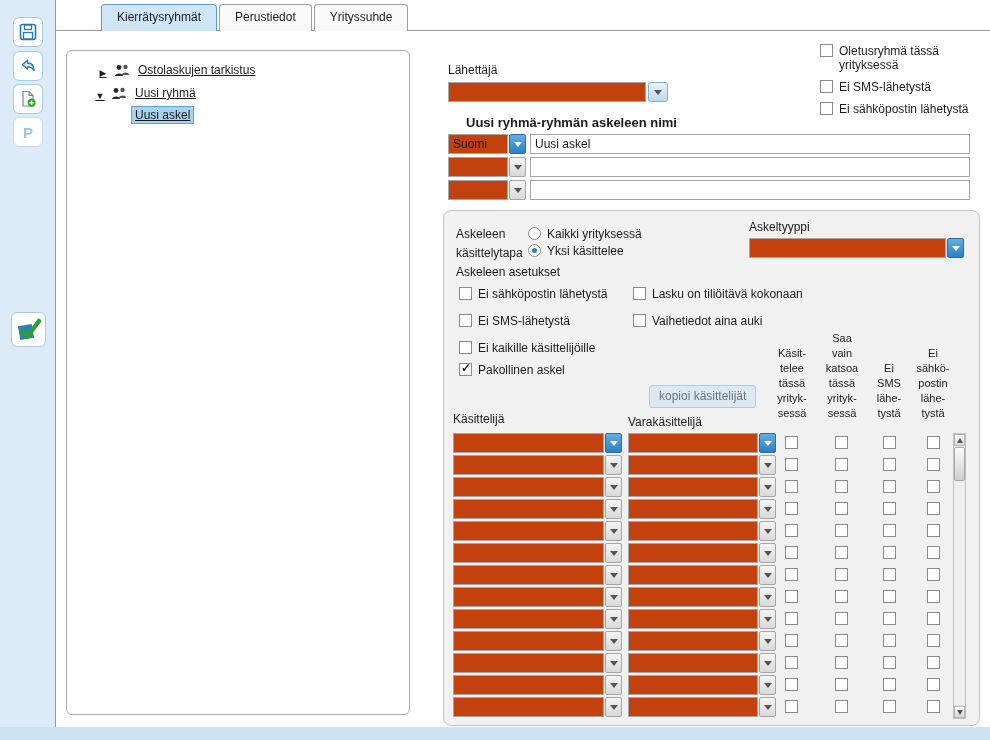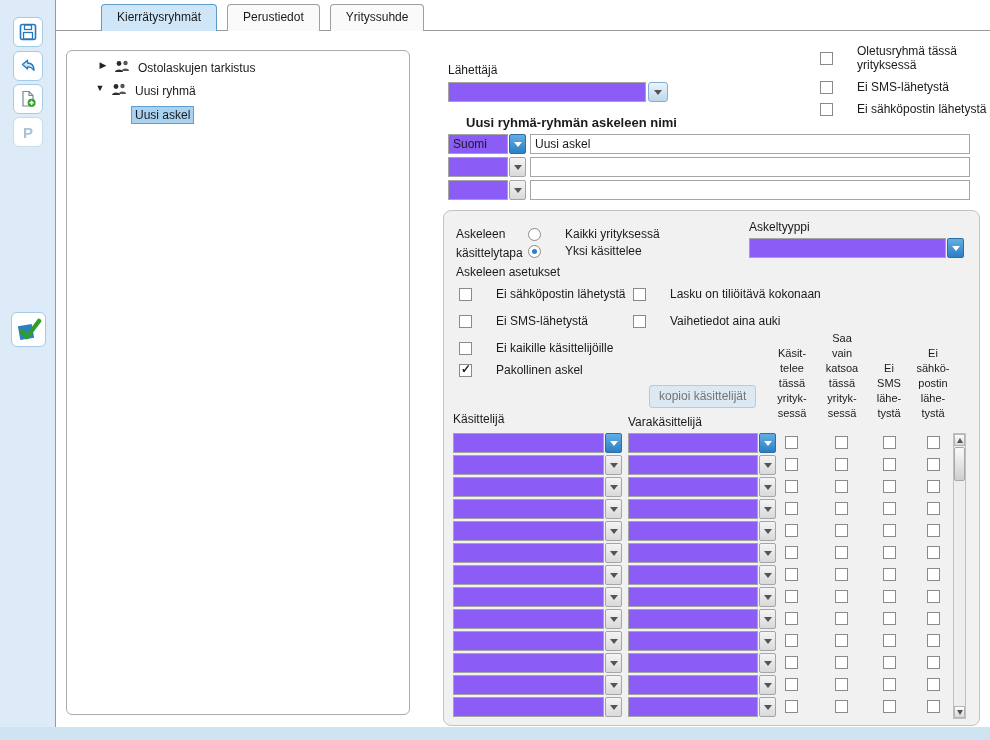--- a/index.html
+++ b/index.html
@@ -13,40 +13,40 @@
                 background:#dcebf7; border-right:1px solid #8f9aa3; }
   .tool-btn { position:absolute; left:13px; width:30px; height:30px; background:#fff;
               border:1px solid #a6cbe4; border-radius:6px; display:flex; align-items:center;
               justify-content:center; cursor:pointer; }
   .tool-btn.big { left:11px; width:35px; height:35px; }
   .tool-btn.disabled { border-color:#c9dcea; }
   .p-letter { color:#a9c3d6; font-weight:bold; font-size:15px; }
 
   
   .tab-underline { position:absolute; left:56px; top:30px; width:934px; height:1px; background:#9a9a9a; }
-  .tabbar { position:absolute; left:59px; top:4px; height:27px; display:flex; gap:10px;padding-left:42px; }
+  .tabbar { position:absolute; left:59px; top:4px; height:27px; display:flex; gap:2px;padding-left:42px; }
   .tab { padding:5px 15px 0; height:27px; background:#fafafa; border:1px solid #9f9f9f;
          border-bottom:none; border-radius:4px 4px 0 0; cursor:pointer; white-space:nowrap; }
   .tab.active { background:#cfe6f8; border-color:#5f9cc8; position:relative; z-index:2; }
 
   
   .tree-panel { position:absolute; left:66px; top:50px; width:344px; height:665px;
                 background:#fff; border:1px solid #ababab; border-radius:6px; }
-  .tree-item { position:absolute; height:18px; display:flex; align-items:flex-start; gap:4px; cursor:default; }
+  .tree-item { position:absolute; height:18px; display:flex; align-items:flex-end; gap:4px; cursor:default;text-decoration:underline; }
   .expander { width:12px; font-size:9px; color:#222; cursor:pointer; text-align:center; }
   .exp-collapsed::before { content:"▶"; }
   .exp-expanded::before { content:"▼"; }
   .tree-label { padding:1px 3px; white-space:nowrap; }
   .tree-label.selected { background:#a9d1f0; border:1px solid #5f9fd6; }
 
   
   .lbl { position:absolute; white-space:nowrap; }
   .bold-heading { position:absolute; font-weight:bold; font-size:13px; white-space:nowrap; }
   .combo { position:absolute; display:flex; align-items:stretch; height:20px; }
-  .combo-field { display:block; flex:1; background:#8b5cf6; border:1px solid #a5a5a5;
+  .combo-field { display:block; flex:1; background:#c2410c; border:1px solid #a5a5a5;
                  padding:2px 4px; overflow:hidden; white-space:nowrap; }
   .combo-btn { width:17px; margin-left:1px; display:flex; align-items:center; justify-content:center;
                border:1px solid #6f9fc4; border-radius:2px; cursor:pointer; }
   .combo-btn.blue { background:linear-gradient(#63aee4,#2b7fc4); border-color:#2b6fa8; }
   .combo-btn.soft { background:linear-gradient(#eaf4fb,#bcd8ec); border-color:#85aecb; border-radius:3px; width:20px; margin-left:2px; }
   .combo-btn.plain { background:linear-gradient(#f4f4f4,#d9d9d9); border-color:#a5a5a5; }
   .tri { width:0; height:0; border-left:4px solid transparent; border-right:4px solid transparent;
          border-top:5px solid #fff; }
   .combo-btn.plain .tri, .combo-btn.soft .tri { border-top-color:#555; }
 
@@ -54,21 +54,21 @@
                padding:0 4px; font-size:12px; font-family:inherit; color:#1a1a1a; }
 
   .cb { width:13px; height:13px; background:#fff; border:1px solid #8a8a8a; display:inline-block;
         position:relative; cursor:pointer; flex:none; }
   .cb.checked::after { content:"✓"; position:absolute; left:1px; top:-3px; font-size:12px;
                        font-weight:bold; color:#222; }
   .radio { width:13px; height:13px; border:1px solid #8a8a8a; border-radius:50%; background:#fff;
            display:inline-block; position:relative; cursor:pointer; flex:none; }
   .radio.selected::after { content:""; position:absolute; left:3px; top:3px; width:5px; height:5px;
                            border-radius:50%; background:#2b7fc4; }
-  .opt-row { position:absolute; display:flex; gap:24px; align-items:center; cursor:default; }
+  .opt-row { position:absolute; display:flex; gap:6px; align-items:flex-start; cursor:default; }
   .opt-row .opt-label { line-height:14px; }
 
   
   .groupbox { position:absolute; left:443px; top:210px; width:537px; height:516px;
               background:#f1f1f1; border:1px solid #c3c3c3; border-radius:8px; }
   .btn { position:absolute; height:23px; border:1px solid #7fb2d8;
          background:linear-gradient(#e9f4fb,#c9e0f0); border-radius:3px; font-size:12px;
          line-height:21px; text-align:center; padding:0 9px; cursor:pointer; white-space:nowrap; }
   .btn.disabled { color:#737373; background:#dde9f2; border-color:#b5cbdc; cursor:default; }
   .col-header { position:absolute; width:48px; text-align:center; font-size:11px; line-height:15px;

